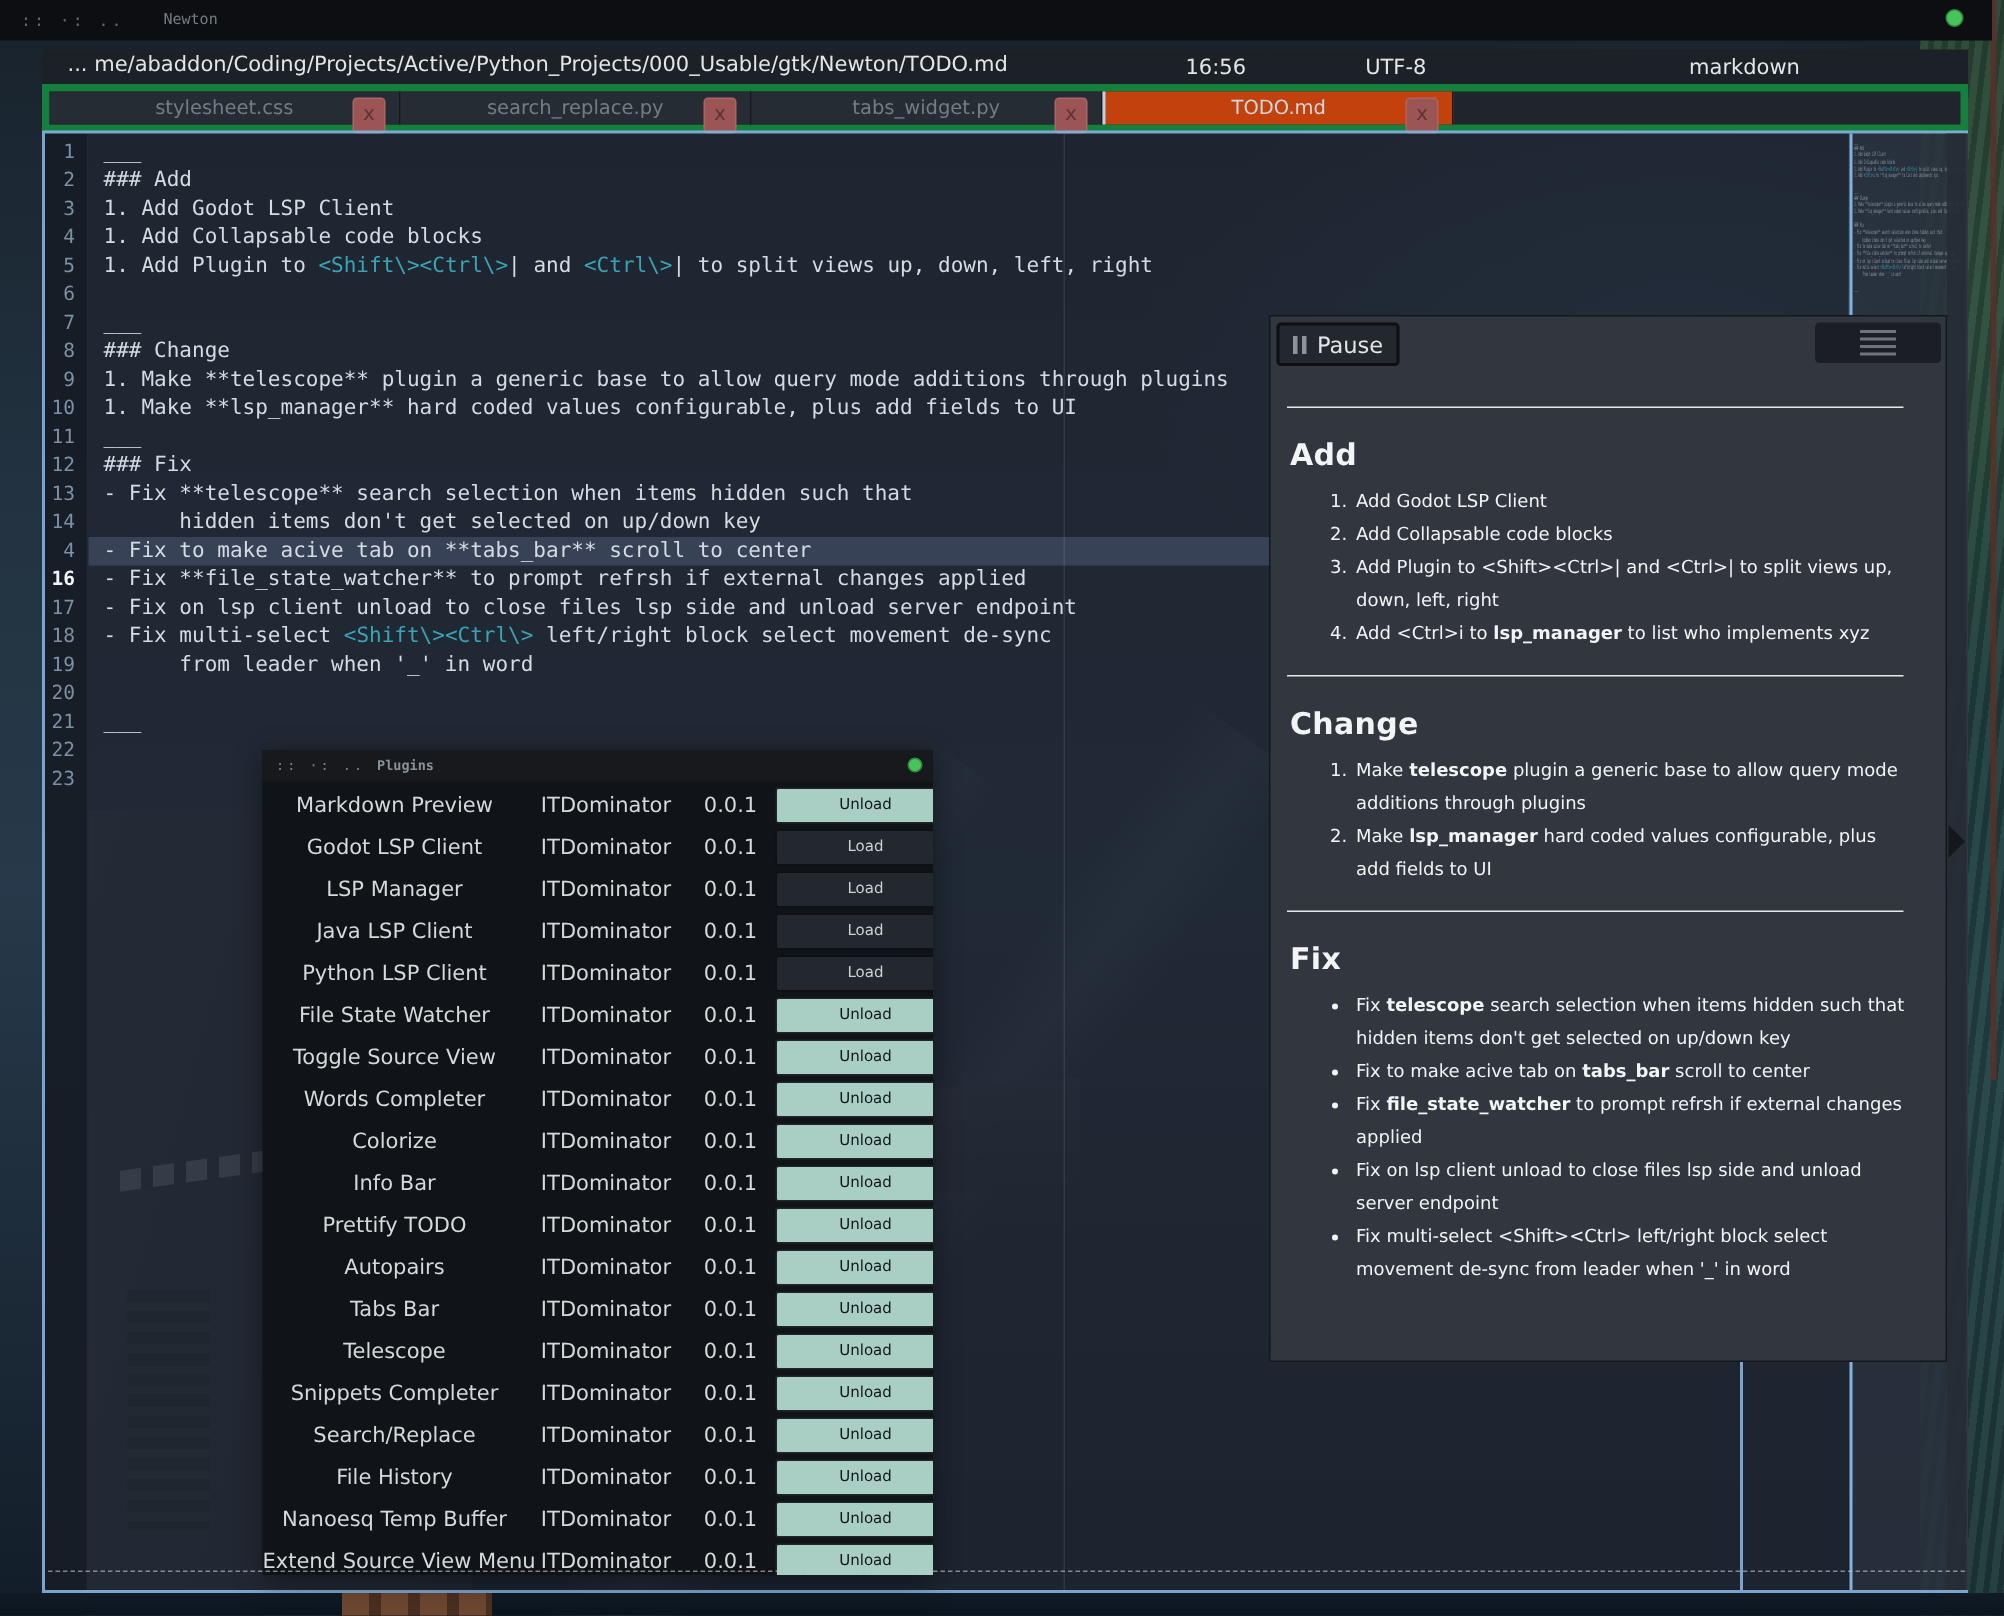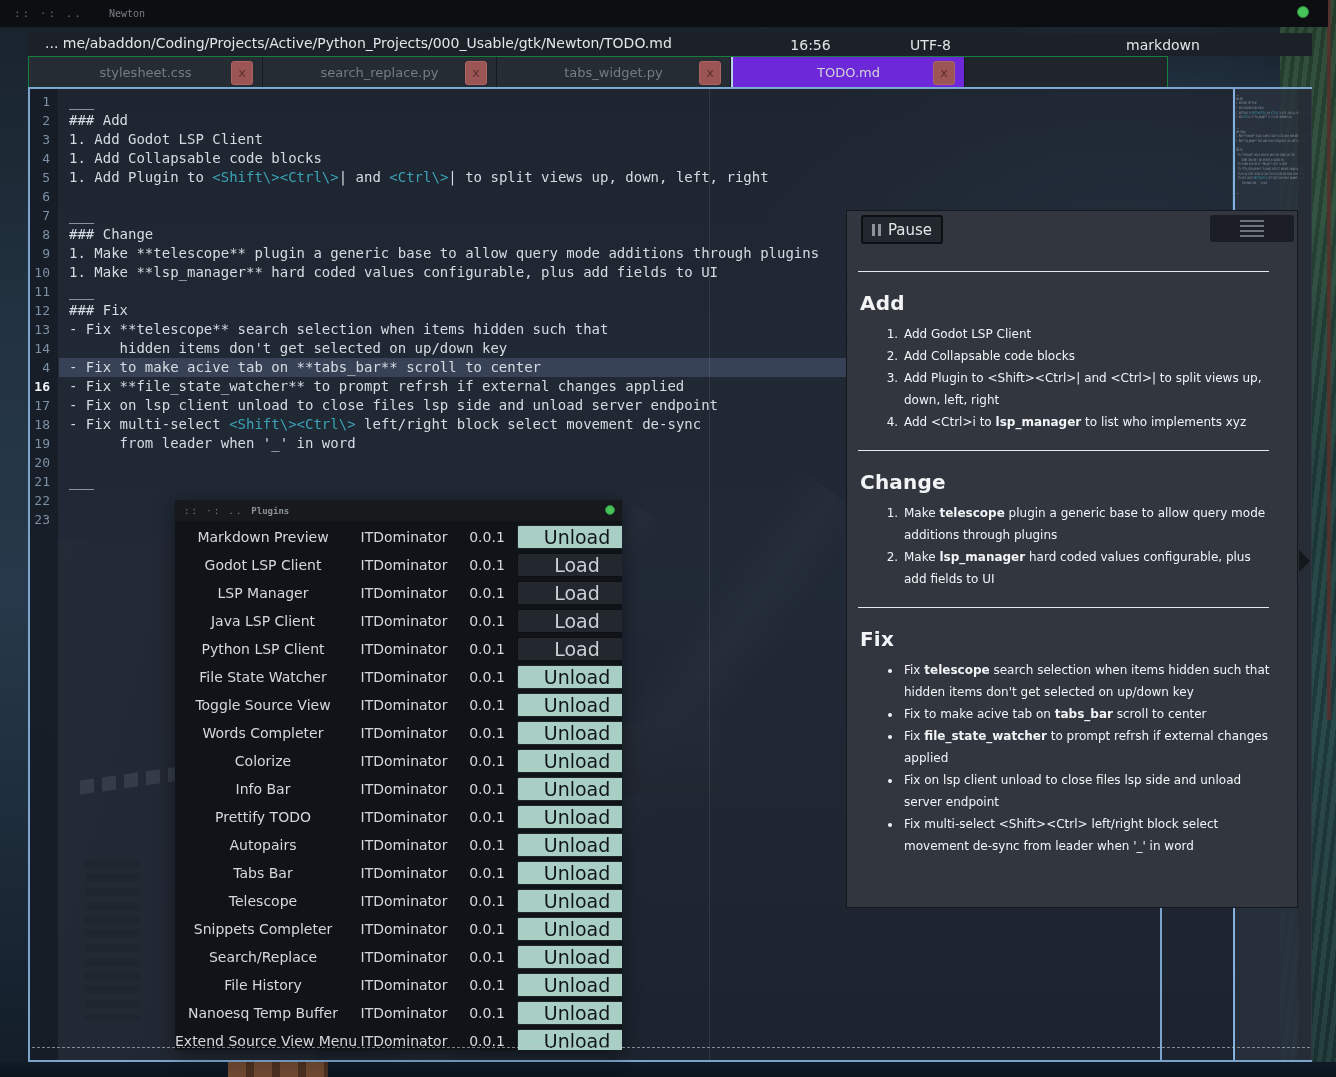--- a/index.html
+++ b/index.html
@@ -40,25 +40,25 @@
   #top-panel .ttl  { font-family:"DejaVu Sans Mono",monospace; font-size:10px; margin-left:26px; color:#757d85; }
   .green-dot { width:12px; height:12px; border-radius:50%; background:#47c35a; border:1px solid #2c8a3e; }
   #top-panel .green-dot { position:absolute; right:19px; top:6px; }
 
   
   #path-bar { left:28px; top:33px; width:1284px; height:23px; background:#1c2127; z-index:12;
     color:#e2e6ea; font-size:14px; }
   #path-bar .path { position:absolute; left:17px; top:2px; }
   #path-bar .pb-item { position:absolute; top:4px; }
 
-  #tab-bar { left:28px; top:56px; width:1140px; height:32px; background:#20252c; z-index:12;
-    border:1px solid #15803d; display:flex; }
+  #tab-bar { left:28px; top:56px; width:1284px; height:32px; background:#20252c; z-index:12;
+    border:5px solid #15803d; display:flex; }
   .tab { width:234px; height:100%; position:relative; background:#262c34; border-right:1px solid #15181d;
     display:flex; align-items:center; justify-content:center; font-size:13px; color:#757c84; }
-  .tab.active { background:#6d28d9; color:#d2d7db; border-left:2px solid #b9d2e8; }
+  .tab.active { background:#c2410c; color:#d2d7db; border-left:2px solid #b9d2e8; }
   .tab .close { position:absolute; right:9px; top:4px; width:22px; height:24px; border-radius:3px;
     background:#9c5555; border:1px solid #ad6464; color:#5e3030; font-size:13px; text-align:center; line-height:22px; }
 
   
   #frame { left:28px; top:87px; width:1284px; height:975px; z-index:35; pointer-events:none;
     border:2px solid rgba(133,177,223,.9); border-right-width:1px; }
   #split-line { left:709px; top:89px; width:1px; height:971px; background:rgba(255,255,255,.09); z-index:34; }
   #dash-line { left:32px; top:1047px; width:1278px; height:1px; border-top:1px dashed rgba(195,202,209,.62); z-index:60; }
   #vblue { left:1160px; top:908px; width:2px; height:152px; background:rgba(133,177,223,.9); z-index:45; }
 
@@ -87,31 +87,31 @@
     background:#101317; box-shadow:0 4px 18px rgba(0,0,0,.45); }
   #plugins-titlebar { height:21px; background:#17191d; position:relative; display:flex; align-items:center; }
   #plugins-titlebar .dots { font-family:"DejaVu Sans Mono",monospace; font-size:9px; letter-spacing:2px; color:#7c848b; margin-left:9px; }
   #plugins-titlebar .ttl { font-family:"DejaVu Sans Mono",monospace; font-size:9px; color:#8a9298; margin-left:8px; font-weight:bold; }
   #plugins-titlebar .green-dot { position:absolute; right:7px; top:5px; width:10px; height:10px; }
   #plugins-rows { padding-top:2px; }
   .p-row { height:28px; display:grid; grid-template-columns:176px 106px 60px 1fr; align-items:center;
     color:#d6d9dc; font-size:14px; }
   .p-row .c { text-align:center; white-space:nowrap; }
   .p-btn { width:120px; height:24px; margin-right:2px; justify-self:end; border-radius:2px;
-    font-size:19px; text-align:center; line-height:22px; }
+    font-size:10px; text-align:center; line-height:22px; }
   .p-btn.unload { background:#a9cfc4; color:#11161a; border:1px solid #20262b; }
   .p-btn.load   { background:#23272e; color:#ccd1d6; border:1px solid #0e1013; }
 
   
   #preview { left:846px; top:210px; width:452px; height:698px; z-index:40;
     background:#31363f; border:1px solid #14171c; overflow:hidden; color:#f2f4f6; }
   #preview-strip { left:1298px; top:89px; width:14px; height:971px; background:rgba(39,44,52,.9); z-index:39; }
   #chevron { left:1299px; top:550px; width:0; height:0; z-index:41;
     border-top:11px solid transparent; border-bottom:11px solid transparent; border-left:11px solid #14181d; }
-  #preview-header { display:flex; justify-content:space-between; padding:4px 3px 0 14px; }
+  #preview-header { display:flex; justify-content:space-between; padding:4px 3px 0 4px; }
   #pause-btn { width:82px; height:29px; background:#23272e; border:2px solid #0d0f12; border-radius:3px;
     display:flex; align-items:center; justify-content:center; gap:7px; color:#e2e5e8; font-size:15px; }
   #pause-btn .bars { display:inline-flex; gap:3px; }
   #pause-btn .bars i { width:3px; height:12px; background:#8d939a; }
   #menu-btn { width:84px; height:27px; background:#1b1f25; border-radius:3px;
     display:flex; flex-direction:column; gap:3px; align-items:center; justify-content:center; }
   #menu-btn i { width:24px; height:2px; background:#6e747c; }
   #preview-content { padding:16px 26px 0 9px; }
   #preview-content hr { border:none; border-top:1px solid #e6e9ec; margin:11px 2px 0 2px; }
   #preview-content h2 { font-size:20px; font-weight:bold; margin:19px 0 8px 4px; letter-spacing:.2px; }

